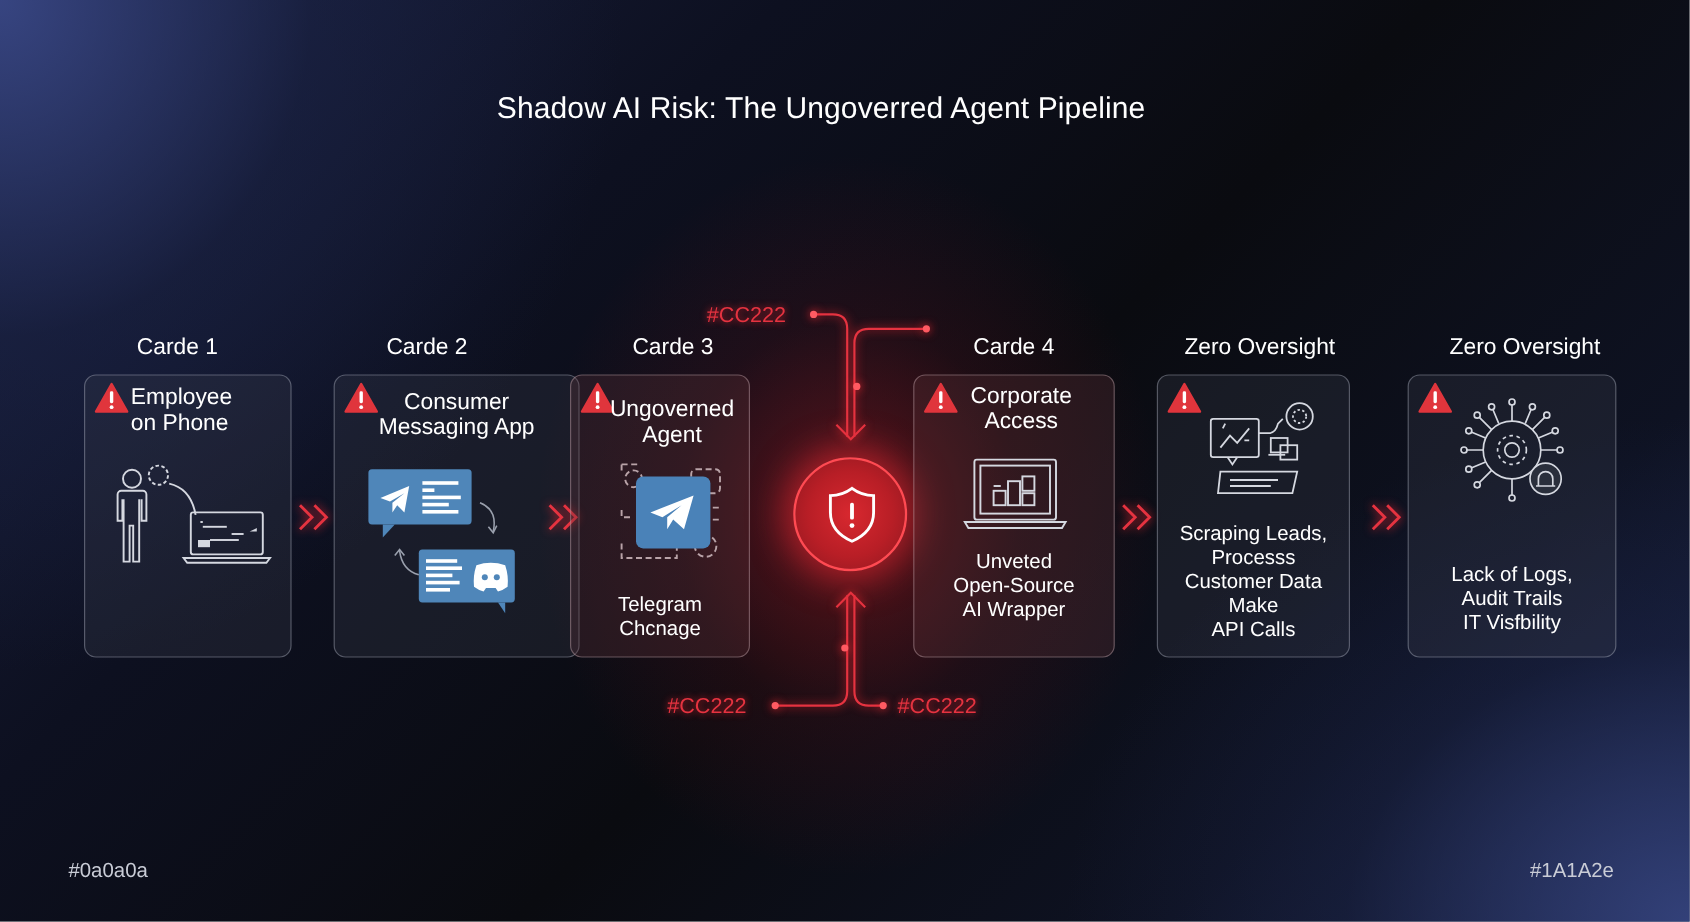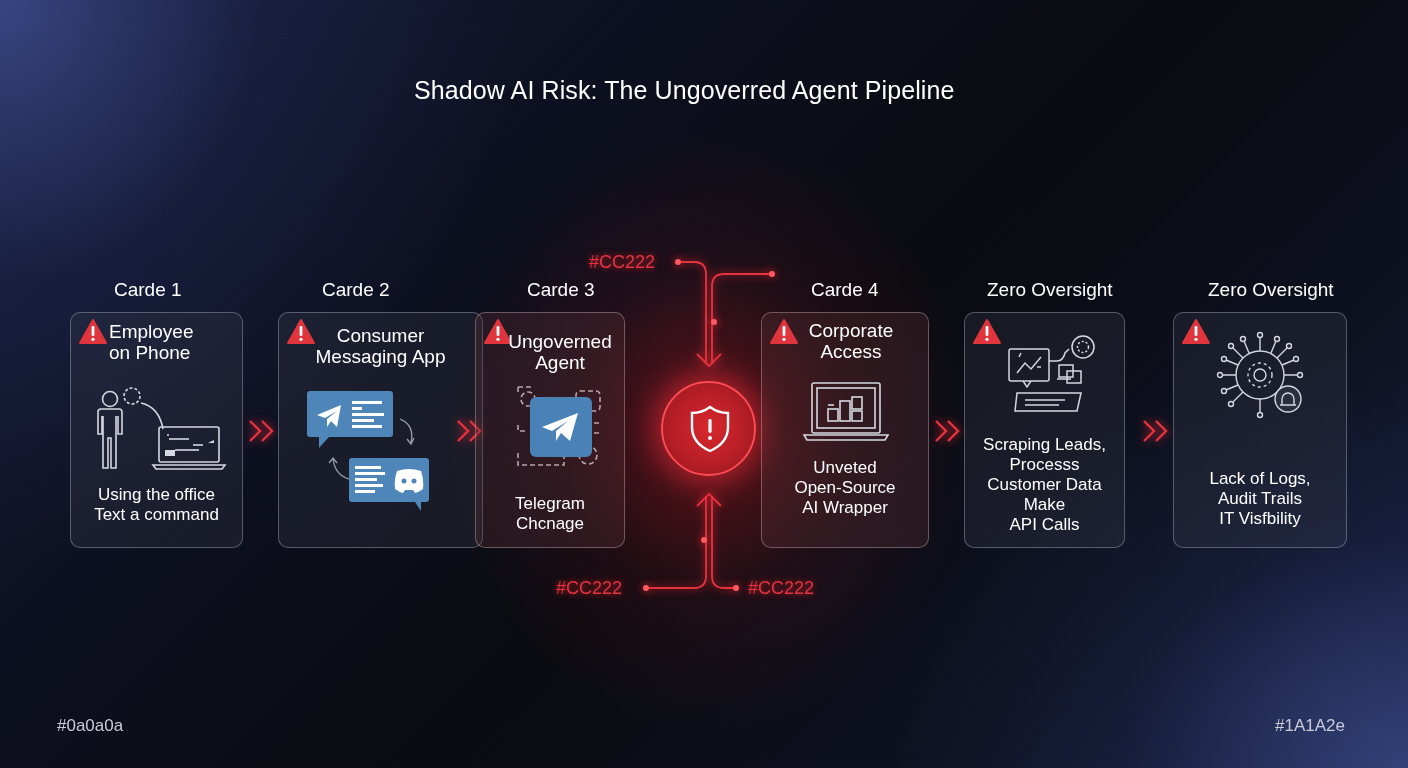--- a/index.html
+++ b/index.html
@@ -82,22 +82,20 @@
       <rect x="64" y="44" width="60" height="35" rx="2"></rect>
       <path d="M58 82 h72 l-3 4 h-66 z"></path>
       <line x1="72" y1="52" x2="74" y2="52"></line>
       <line x1="74" y1="56" x2="94" y2="56"></line>
       <line x1="98" y1="62" x2="108" y2="62"></line>
       <line x1="80" y1="67" x2="104" y2="67"></line>
     </g>
     <rect x="70" y="67" width="10" height="6" fill="#d5d8e0"></rect>
     <path d="M113 60 l6 -3 v3z" fill="#d5d8e0"></path>
   </svg>
-  <div class="card-desc" style="top:172px; white-space:pre-line;">Using the office
-Text a command</div>
 </div>
 
 <svg class="chev glow" style="left:248px; top:418px;" viewBox="0 0 30 26">
   <path d="M2 3 l10 10 l-10 10 M14 3 l10 10 l-10 10" fill="none" stroke="#e53340" stroke-width="2.4"></path>
 </svg>
 
 <div class="card" style="left:278px; width:205px;">
   <svg class="warn" viewBox="0 0 28 25">
     <path d="M14 1 L27 24 L1 24 Z" fill="#e0353c" stroke="#e0353c" stroke-linejoin="round" stroke-width="2"></path>
     <rect x="12.6" y="7" width="2.8" height="10" rx="1.2" fill="#fff"></rect>

